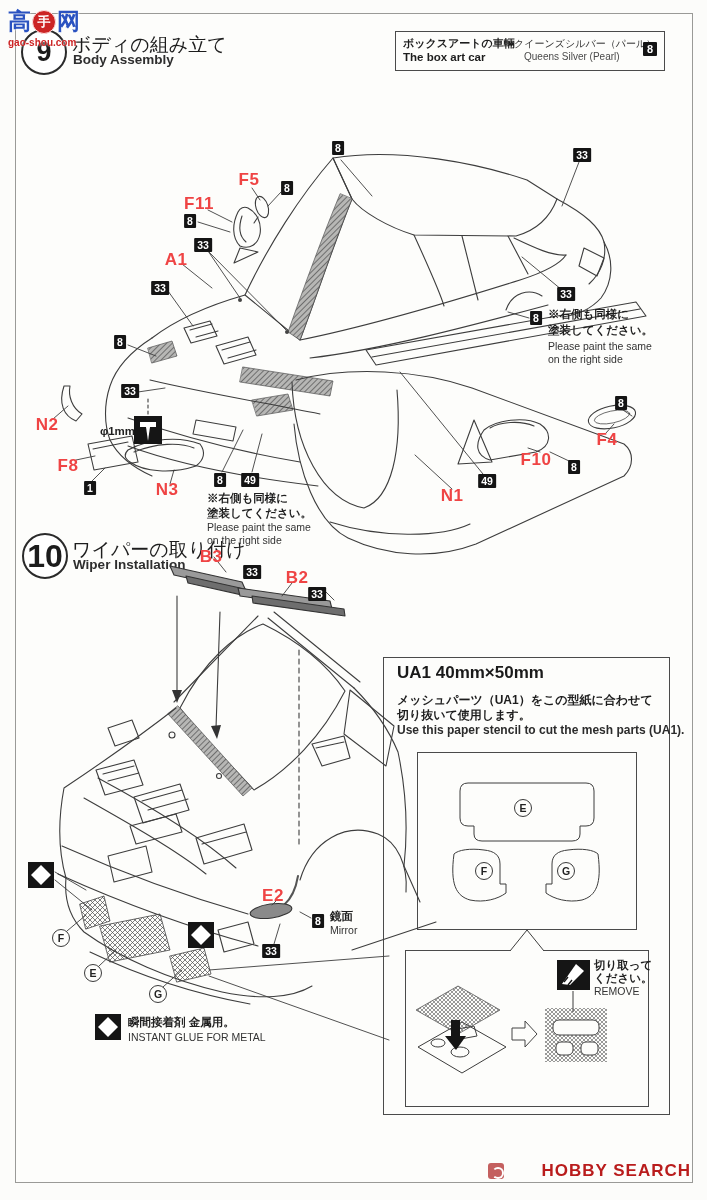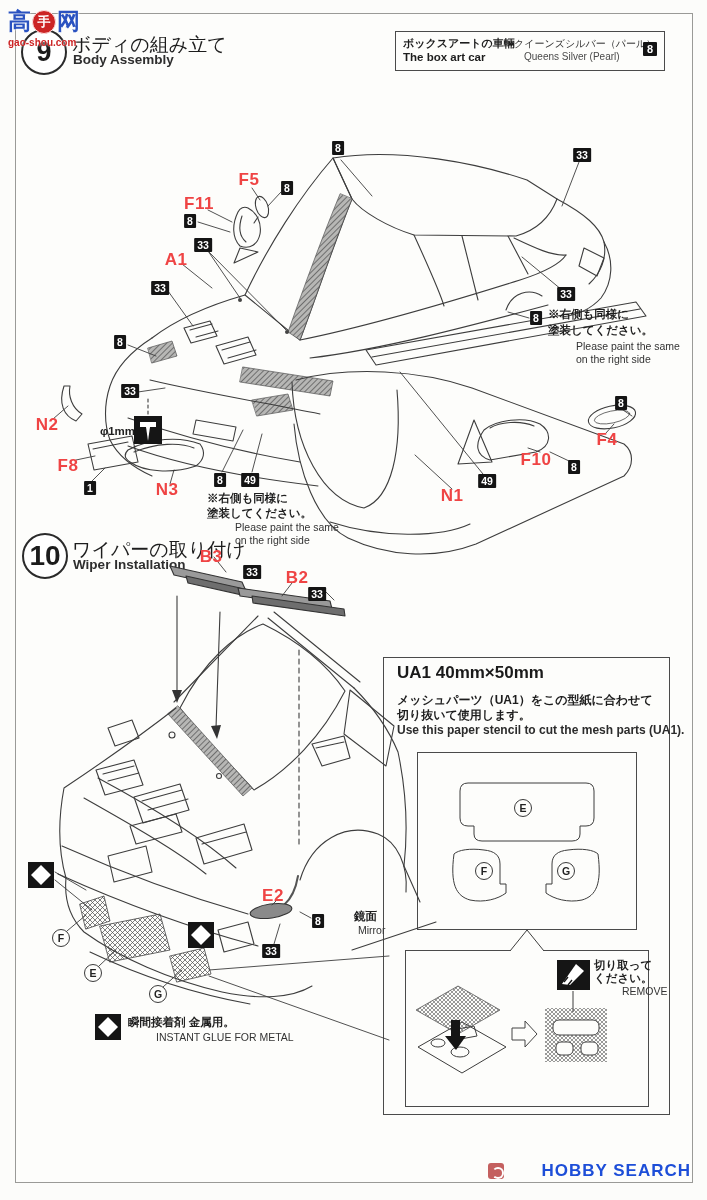--- a/index.html
+++ b/index.html
@@ -28,21 +28,21 @@
 
   
   .co{position:absolute;white-space:nowrap;line-height:1.15;}
   .co-part{transform:translate(-50%,-50%);font-weight:bold;font-size:17px;color:#ef4444;letter-spacing:0.5px;}
   .co-badge{transform:translate(-50%,-50%);background:#141414;color:#fff;font-size:10.5px;
             font-weight:bold;padding:1px 3px;border-radius:1px;}
   .co-circle{transform:translate(-50%,-50%);width:16px;height:16px;border:1.3px solid #3a3a3a;border-radius:50%;
              background:#fdfdfb;display:flex;align-items:center;justify-content:center;
              font-size:10.5px;font-weight:bold;color:#222;}
   .co-jp{font-size:11.5px;font-weight:bold;color:#1f1f1f;}
-  .co-en{font-size:10.5px;color:#333;margin-left:28px;}
+  .co-en{font-size:10.5px;color:#333;}
 
   
   .ua1-title{position:absolute;left:397px;top:663px;font-size:17px;font-weight:bold;color:#1a1a1a;}
   .ua1-jp1{position:absolute;left:397px;top:692px;font-size:12px;font-weight:bold;color:#1d1d1d;}
   .ua1-jp2{position:absolute;left:397px;top:707px;font-size:12px;font-weight:bold;color:#1d1d1d;}
   .ua1-en{position:absolute;left:397px;top:723px;font-size:12px;font-weight:bold;color:#2c2c2c;}
 
   
   .wm{position:absolute;left:8px;top:6px;z-index:9;}
   .wm-row{display:flex;align-items:center;gap:1px;}
@@ -50,21 +50,21 @@
   .wm-disc{width:22px;height:22px;border-radius:50%;background:#cc2424;color:#fff;
            display:flex;align-items:center;justify-content:center;font-size:13px;font-weight:bold;
            border:1px solid #ffdede;}
   .wm-dom{font-size:10px;font-weight:bold;color:#cc2424;text-shadow:0 0 2px #fff;}
 
   
   .footer-logo{position:absolute;right:16px;top:1161px;display:flex;align-items:center;gap:5px;}
   .fl-icon{width:16px;height:16px;background:#c4605f;border-radius:3px;position:relative;}
   .fl-icon:after{content:"";position:absolute;left:4px;top:4px;width:8px;height:8px;border-radius:50%;
                  border:2px solid #fff;border-left-color:transparent;}
-  .fl-text{font-size:17px;font-weight:bold;color:#1d4ed8;letter-spacing:1px;margin-left:32px;}
+  .fl-text{font-size:17px;font-weight:bold;color:#b91c1c;letter-spacing:1px;margin-left:32px;}
 </style>
 </head>
 <body>
 
 <div class="sheet">
   <div class="page-border"></div>
 
   <div class="wm">
     <div class="wm-row">
       <span class="wm-cn">高</span>
@@ -79,21 +79,21 @@
   <div class="t-en" style="left:73px;top:52px;">Body Assembly</div>
 
   <div class="box" style="left:395px;top:31px;width:268px;height:38px;">
     <span class="cb-jp">ボックスアートの車輛</span>
     <span class="cb-en">The box art car</span>
     <span class="cb-vjp">クイーンズシルバー（パール）</span>
     <span class="cb-ven">Queens Silver (Pearl)</span>
     <span class="cb-badge">8</span>
   </div>
 
-  <div class="step-circle" style="left:22px;top:533px;font-size:28px;">10</div>
+  <div class="step-circle" style="left:22px;top:533px;font-size:32px;">10</div>
   <div class="t-jp" style="left:72px;top:537px;">ワイパーの取り付け</div>
   <div class="t-en" style="left:73px;top:557px;">Wiper Installation</div>
 
   <div class="box" style="left:383px;top:657px;width:285px;height:456px;"></div>
   <div class="box" style="left:417px;top:752px;width:218px;height:176px;border-width:1px;"></div>
   <div class="box" style="left:405px;top:950px;width:242px;height:155px;border-width:1px;"></div>
   <div class="ua1-title">UA1  40mm×50mm</div>
   <div class="ua1-jp1">メッシュパーツ（UA1）をこの型紙に合わせて</div>
   <div class="ua1-jp2">切り抜いて使用します。</div>
   <div class="ua1-en">Use this paper stencil to cut the mesh parts (UA1).</div>
@@ -342,21 +342,21 @@
       <div class="co co-en" style="left: 548px; top: 340px;">Please paint the same</div>
       <div class="co co-en" style="left: 548px; top: 353px;">on the right side</div>
     </div>
   <div class="layer">
       <div class="co co-part" style="left: 211px; top: 557px;">B3</div>
       <div class="co co-badge" style="left: 252px; top: 572px;">33</div>
       <div class="co co-part" style="left: 297px; top: 578px;">B2</div>
       <div class="co co-badge" style="left: 317px; top: 594px;">33</div>
       <div class="co co-part" style="left: 273px; top: 896px;">E2</div>
       <div class="co co-badge" style="left: 318px; top: 921px;">8</div>
-      <div class="co co-jp" style="left: 330px; top: 910px; margin-left: 24px;">鏡面</div>
+      <div class="co co-jp" style="left: 330px; top: 910px;">鏡面</div>
       <div class="co co-en" style="left: 330px; top: 924px;">Mirror</div>
       <div class="co co-badge" style="left: 271px; top: 951px;">33</div>
       <div class="co co-circle" style="left: 61px; top: 938px;">F</div>
       <div class="co co-circle" style="left: 93px; top: 973px;">E</div>
       <div class="co co-circle" style="left: 158px; top: 994px;">G</div>
       <div class="co co-jp" style="left: 128px; top: 1016px;">瞬間接着剤 金属用。</div>
       <div class="co co-en" style="left: 128px; top: 1031px;">INSTANT GLUE FOR METAL</div>
     </div>
   <div class="layer">
       <div class="co co-circle" style="left: 523px; top: 808px;">E</div>

